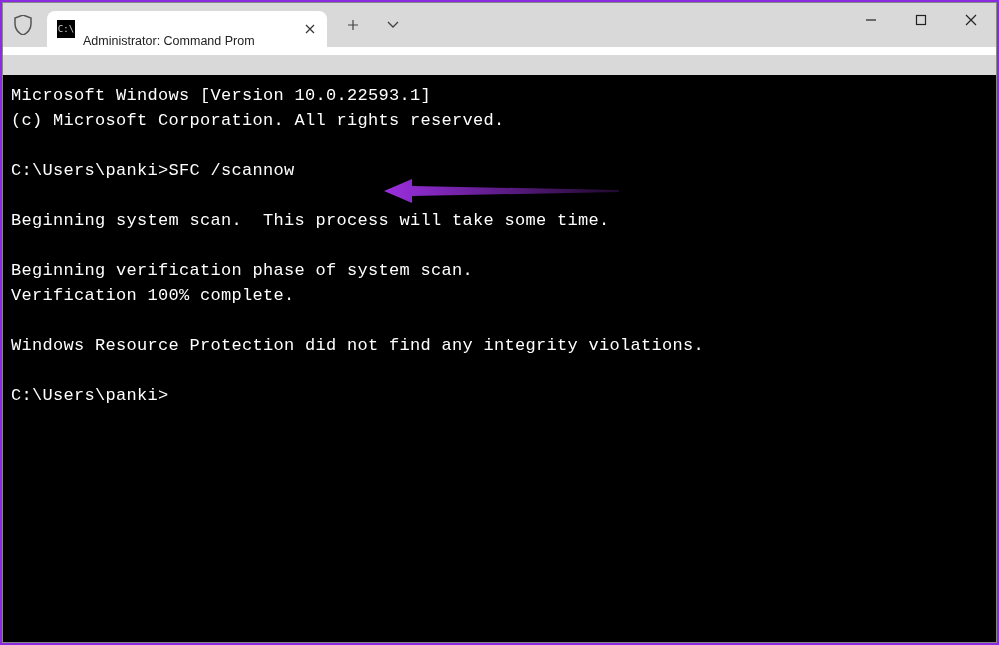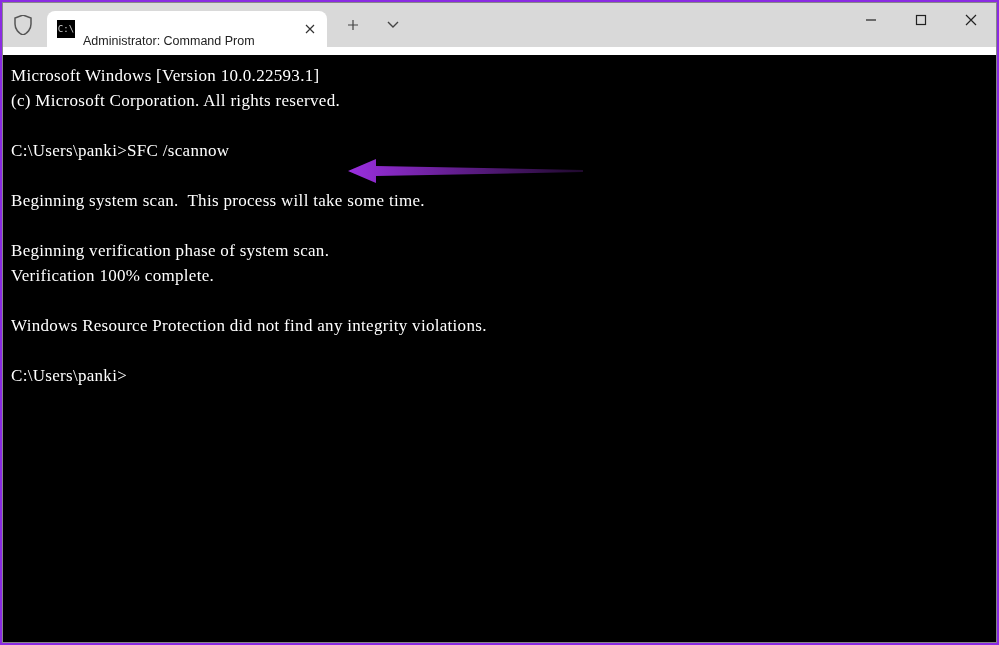--- a/index.html
+++ b/index.html
@@ -108,27 +108,28 @@
       cursor: pointer;
     }
     .toolbar {
       height: 8px;
       background: #fff;
     }
     .terminal {
       flex: 1;
       background: #000;
       color: #fff;
-      font-family: Liberation Serif, serif;
+      font-family: Liberation Mono, monospace;
       font-size: 17px;
       line-height: 25px;
       padding: 8px 8px;
       white-space: pre;
       position: relative;
       letter-spacing: 0.3px;
+      margin-top: 20px;
     }
     .arrow-annotation {
       position: absolute;
       left: 318px;
       top: 76px;
       pointer-events: none;
     }
   </style>
 </head>
 <body>

